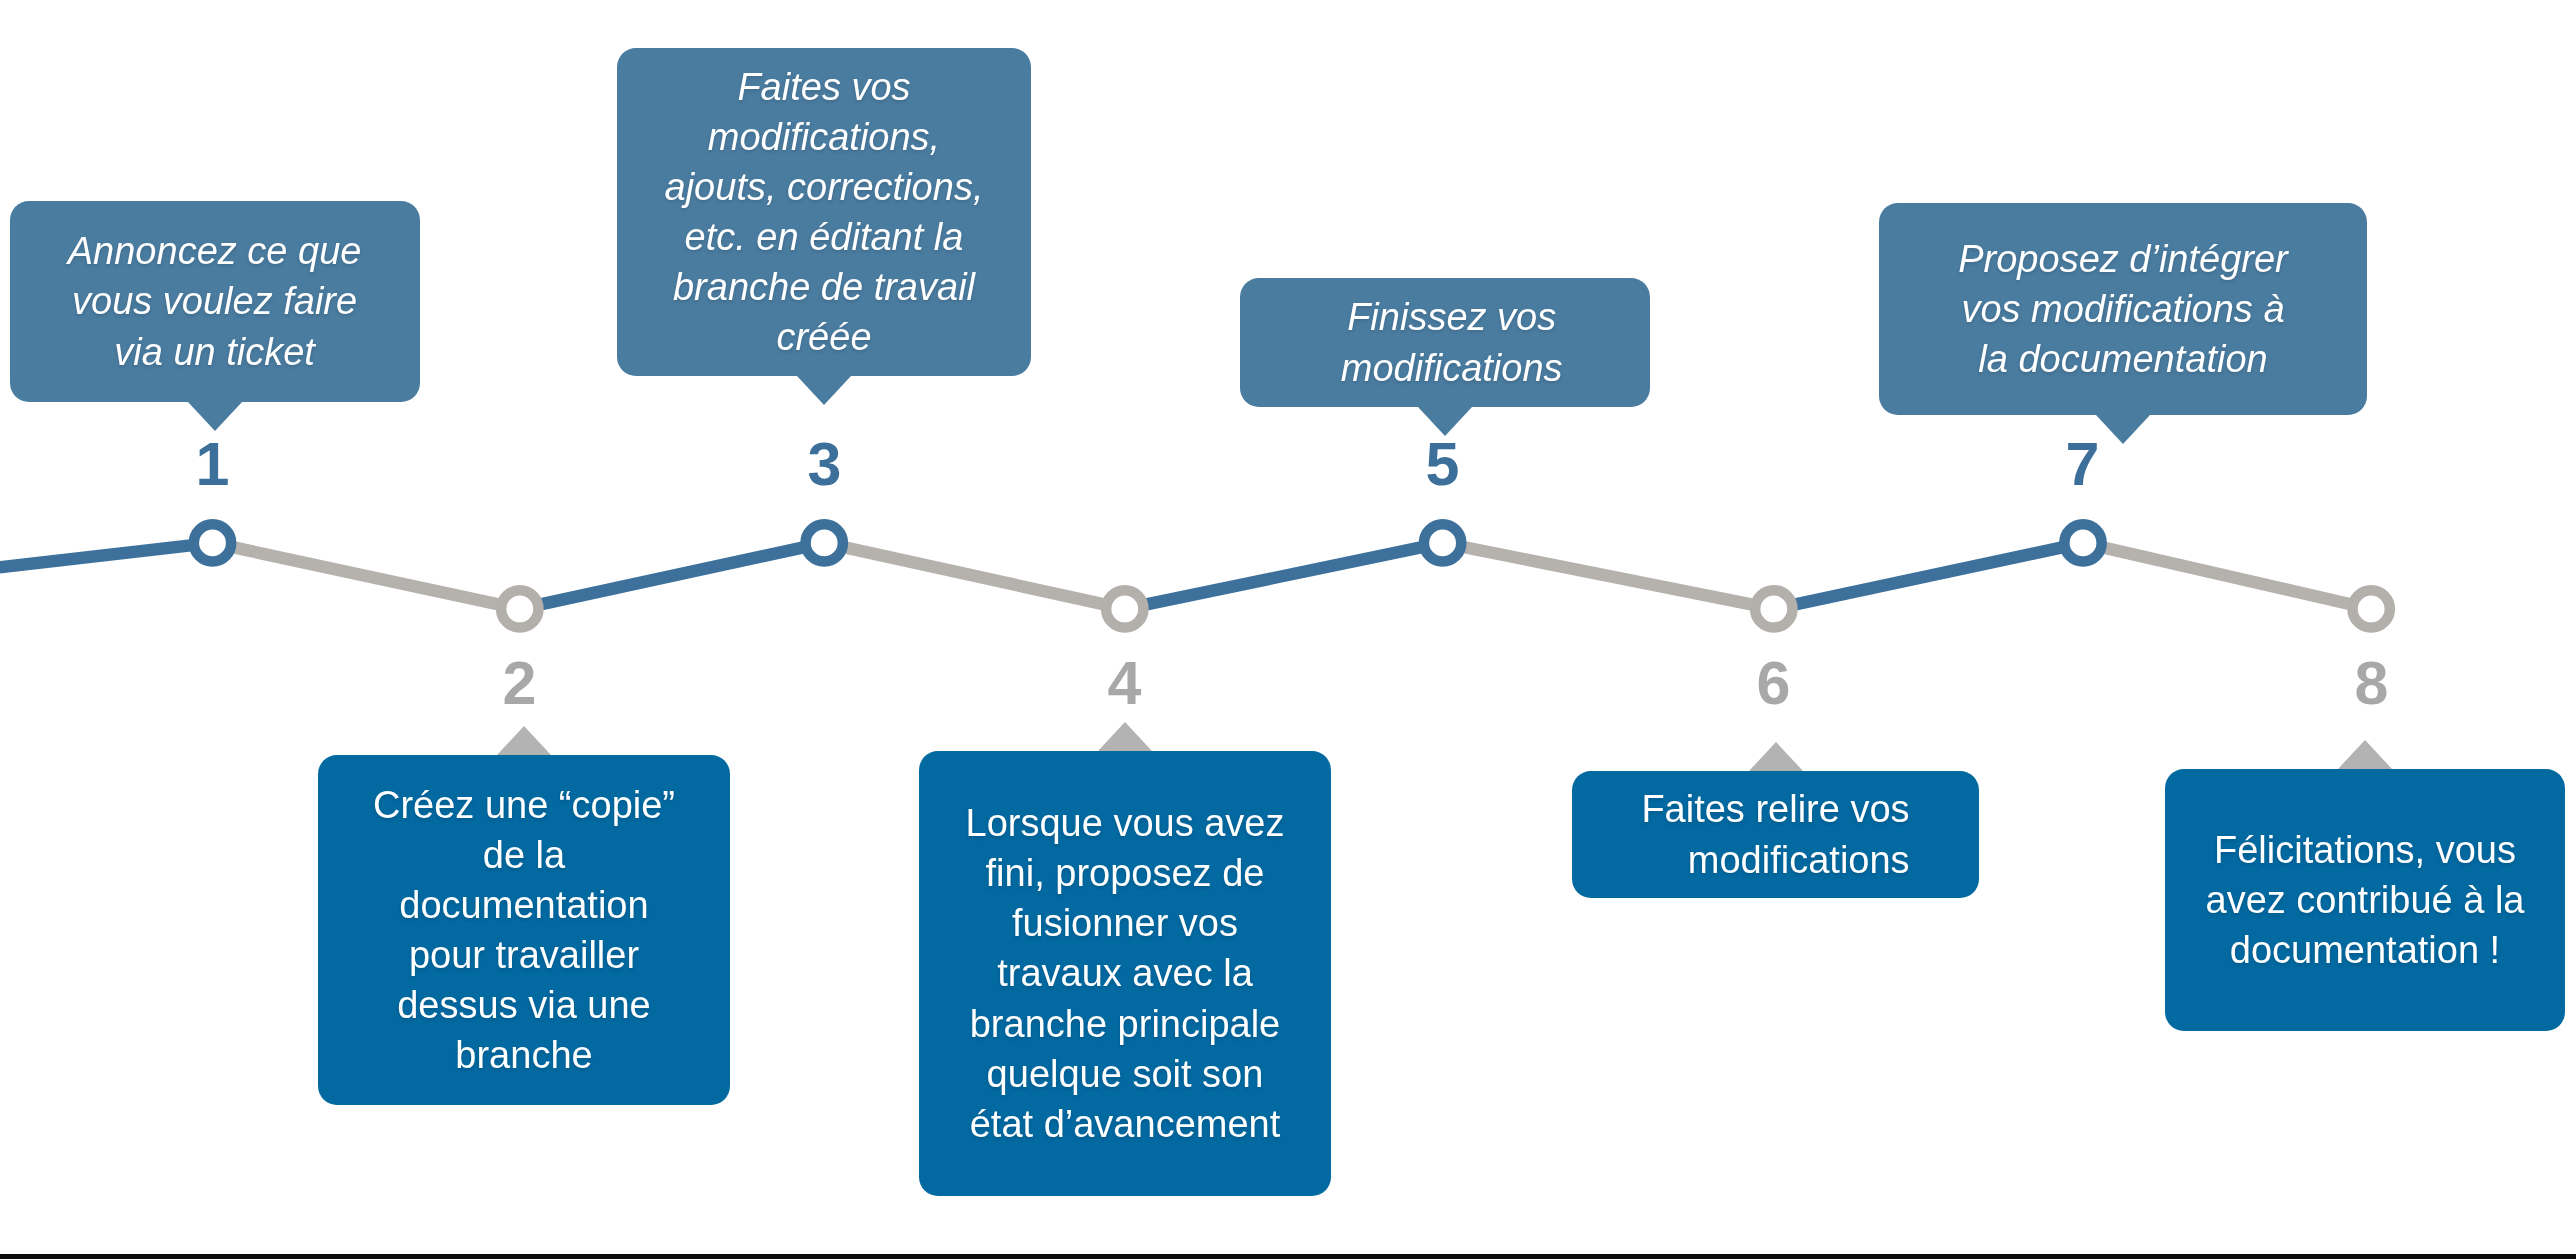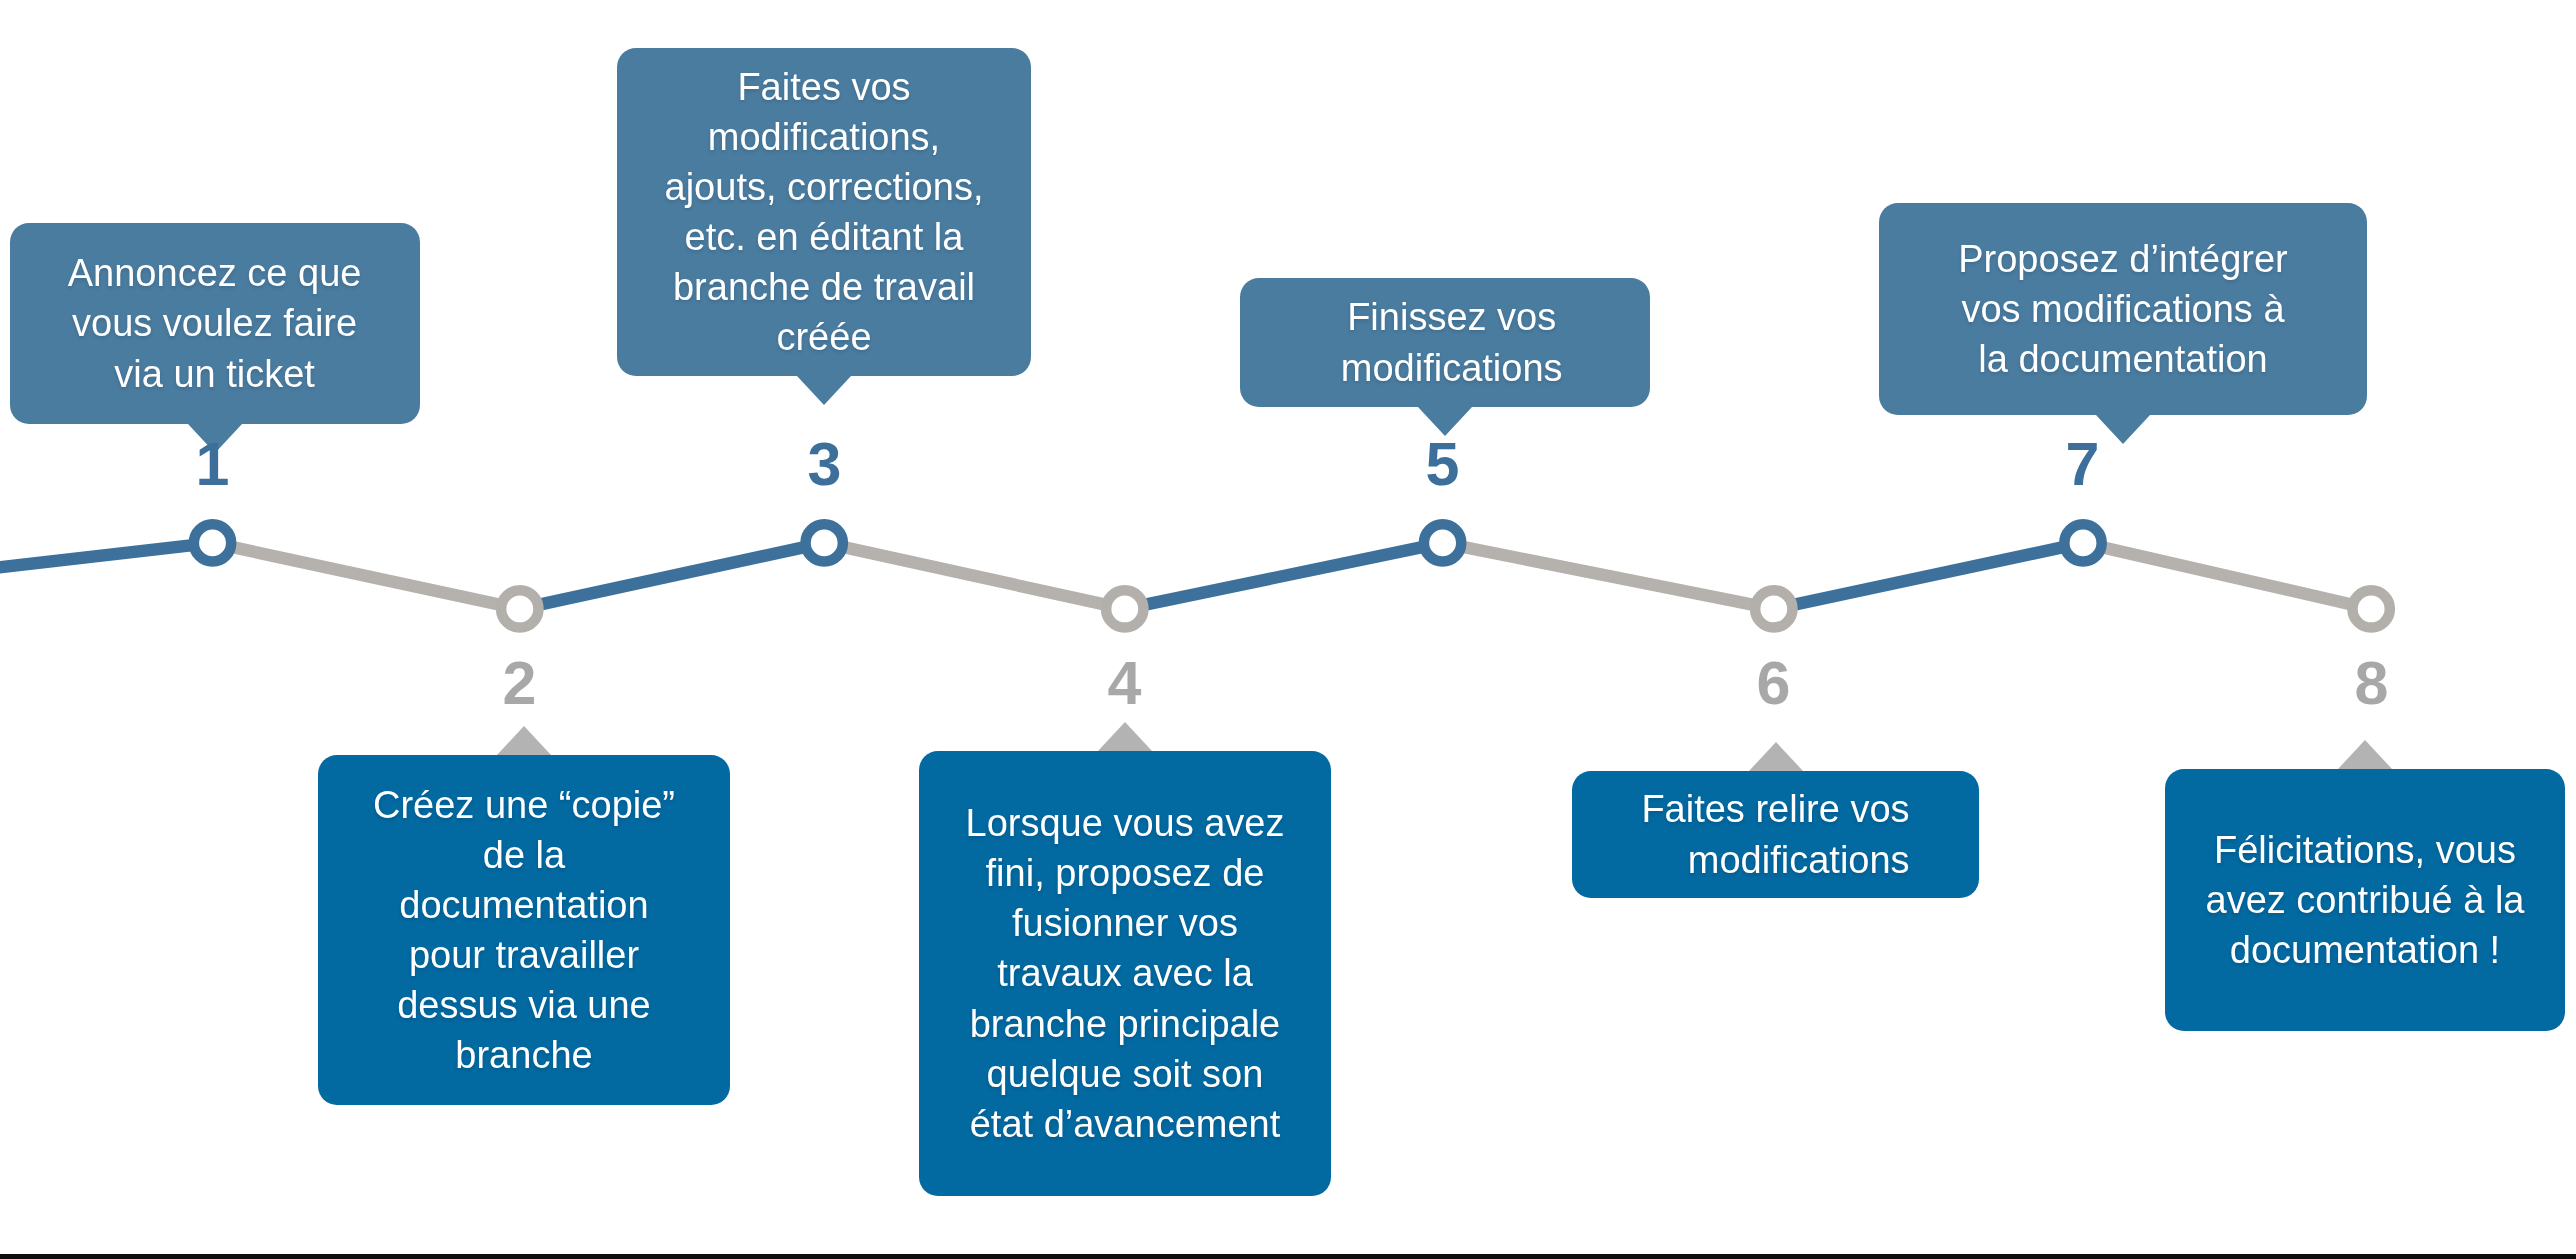--- a/index.html
+++ b/index.html
@@ -22,21 +22,21 @@
     position:absolute;
     display:flex;align-items:center;justify-content:center;
     border-radius:19px;
     color:#ffffff;
     text-align:center;
     white-space:pre-line;
     font-size:38px;line-height:1.32;
     padding:3.8px 9.6px;box-sizing:border-box;
     text-shadow:0 1.9px 3.8px rgba(0,0,0,0.15);
   }
-  .box.blue{background:#4a7ca0;--fill:#4a7ca0;}
+  .box.blue{background:#4a7ca0;font-style:italic;--fill:#4a7ca0;}
   .box.gray{background:#0369a1;--fill:#b3b3b3;}
   .box.above::after{
     content:"";position:absolute;top:100%;left:50%;transform:translateX(-50%);
     border:27px solid transparent;border-top:29px solid var(--fill);border-bottom:0;
   }
   .box.below::after{
     content:"";position:absolute;bottom:100%;left:50%;transform:translateX(-50%);
     border:27px solid transparent;border-bottom:29px solid var(--fill);border-top:0;
   }
   .num{
@@ -67,21 +67,21 @@
     <circle class="node blue" cx="222" cy="567" r="19.5"></circle>
     <circle class="node gray" cx="543" cy="636" r="19.5"></circle>
     <circle class="node blue" cx="861" cy="567" r="19.5"></circle>
     <circle class="node gray" cx="1175" cy="636" r="19.5"></circle>
     <circle class="node blue" cx="1507" cy="567" r="19.5"></circle>
     <circle class="node gray" cx="1853" cy="636" r="19.5"></circle>
     <circle class="node blue" cx="2176" cy="567" r="19.5"></circle>
     <circle class="node gray" cx="2477" cy="636" r="19.5"></circle>
   </svg>
 
-  <div class="box blue above" style="left:9.6px;   top:223px; width:410px; height:201px;">Annoncez ce que
+  <div class="box blue above" style="left:9.6px;   top:201px; width:410px; height:201px;">Annoncez ce que
 vous voulez faire
 via un ticket</div>
   <div class="box blue above" style="left:617px;  top:48px;  width:414px; height:328px;">Faites vos
 modifications,
 ajouts, corrections,
 etc. en éditant la
 branche de travail
 créée</div>
   <div class="box blue above" style="left:1240px; top:278px; width:410px; height:129px;padding-left:23px;">Finissez vos
 modifications</div>

